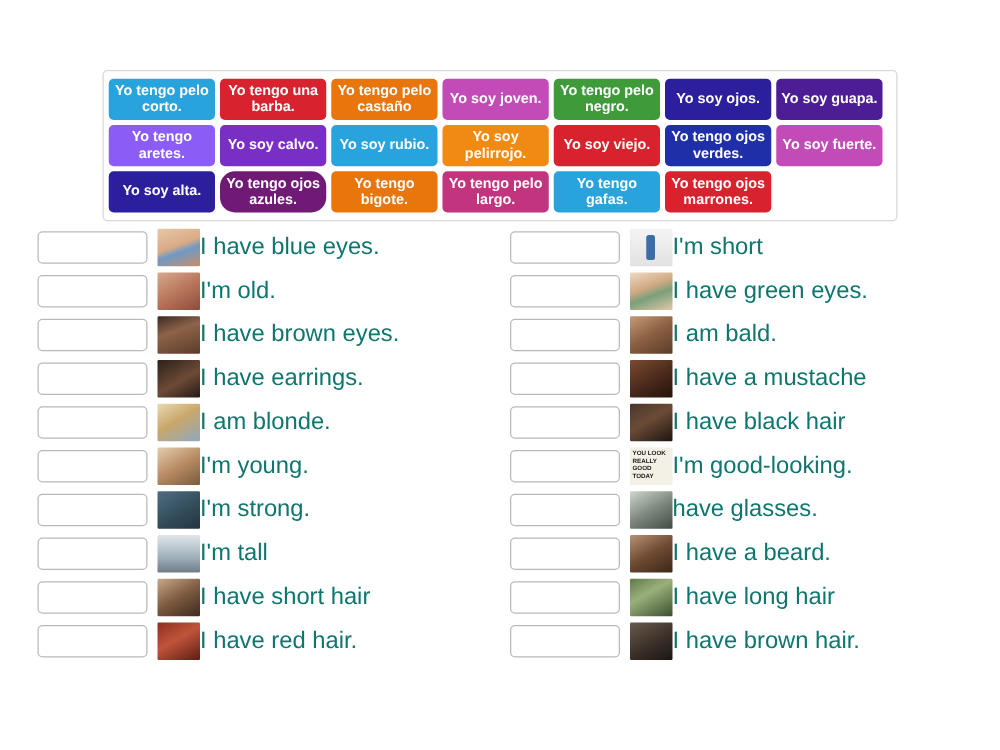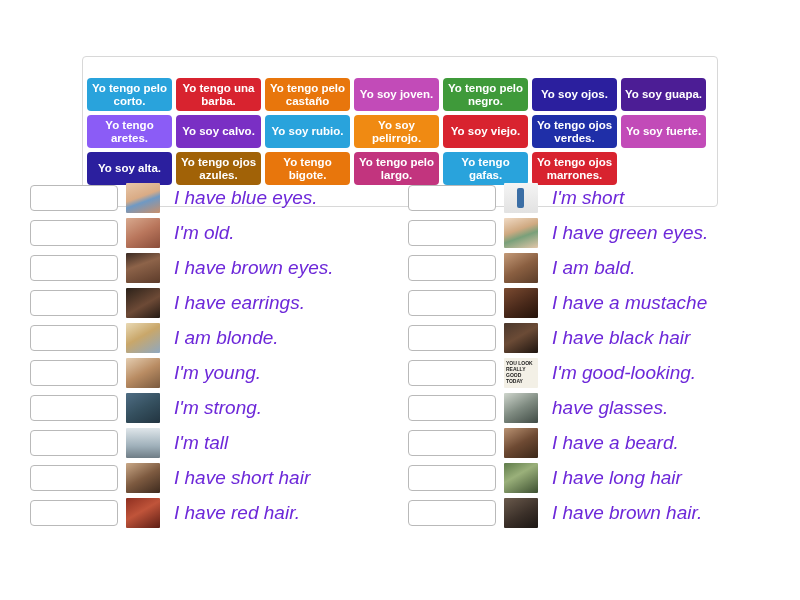--- a/index.html
+++ b/index.html
@@ -21,21 +21,21 @@
   
   #word-bank {
     position: absolute;
     left: 82px;
     top: 56px;
     width: 636px;
     box-sizing: border-box;
     border: 1px solid #d8d8d8;
     border-radius: 4px;
     background: #ffffff;
-    padding: 21px 4px;
+    padding: 6px 4px;
   }
 
   .bank-row {
     display: flex;
     justify-content: flex-start;
     gap: 4px;
     margin-bottom: 4px;
   }
   .bank-row:last-child { margin-bottom: 0; }
 
@@ -90,25 +90,24 @@
     flex: 0 0 auto;
     border-radius: 1px;
     background-size: cover;
     background-position: center;
     position: relative;
     overflow: hidden;
   }
 
   .answer-label {
     font-size: 19px;
-    color: #6d28d9;
-    margin-left: 14px;
+    color: #0f766e;
+    margin-left: 0;
     white-space: nowrap;
     line-height: 1;
-    font-style: italic;
   }
 
   
   .t-blueeyes   { background: linear-gradient(160deg,#e8c7a8 0%,#d9ab85 45%,#6f99c4 60%,#c98f6a 100%); }
   .t-old        { background: linear-gradient(150deg,#d8a98e 0%,#b9765c 50%,#8a4d3a 100%); }
   .t-browneyes  { background: linear-gradient(160deg,#3a2a23 0%,#8d6349 40%,#5c3b2a 100%); }
   .t-earrings   { background: linear-gradient(150deg,#2b2119 0%,#6d4a36 55%,#241a14 100%); }
   .t-blonde     { background: linear-gradient(150deg,#e9d9b4 0%,#c9a76a 45%,#8fa8c0 100%); }
   .t-young      { background: linear-gradient(150deg,#e4cdb0 0%,#b98c63 50%,#7a5a3e 100%); }
   .t-strong     { background: linear-gradient(150deg,#4f6d84 0%,#35505f 50%,#223440 100%); }
@@ -167,21 +166,21 @@
         <div class="chip" style="background: #8b5cf6;">Yo tengo aretes.</div>
         <div class="chip" style="background: rgb(122, 47, 196);">Yo soy calvo.</div>
         <div class="chip" style="background: rgb(41, 163, 220);">Yo soy rubio.</div>
         <div class="chip" style="background: rgb(240, 138, 18);">Yo soy pelirrojo.</div>
         <div class="chip" style="background: rgb(216, 35, 47);">Yo soy viejo.</div>
         <div class="chip" style="background: rgb(31, 47, 168);">Yo tengo ojos verdes.</div>
         <div class="chip" style="background: rgb(194, 75, 184);">Yo soy fuerte.</div>
       </div>
       <div class="bank-row">
         <div class="chip" style="background: rgb(43, 31, 158);">Yo soy alta.</div>
-        <div class="chip" style="background: #a16207;">Yo tengo ojos azules.</div>
+        <div class="chip" style="background: #701a75; border-radius: 12px;">Yo tengo ojos azules.</div>
         <div class="chip" style="background: rgb(232, 118, 12);">Yo tengo bigote.</div>
         <div class="chip" style="background: rgb(194, 52, 126);">Yo tengo pelo largo.</div>
         <div class="chip" style="background: rgb(41, 163, 220);">Yo tengo gafas.</div>
         <div class="chip" style="background: rgb(216, 35, 47);">Yo tengo ojos marrones.</div>
       </div>
     </div>
 
   <div id="left-column" class="column">
       <div class="answer-row">
         <div class="drop-slot"></div>

